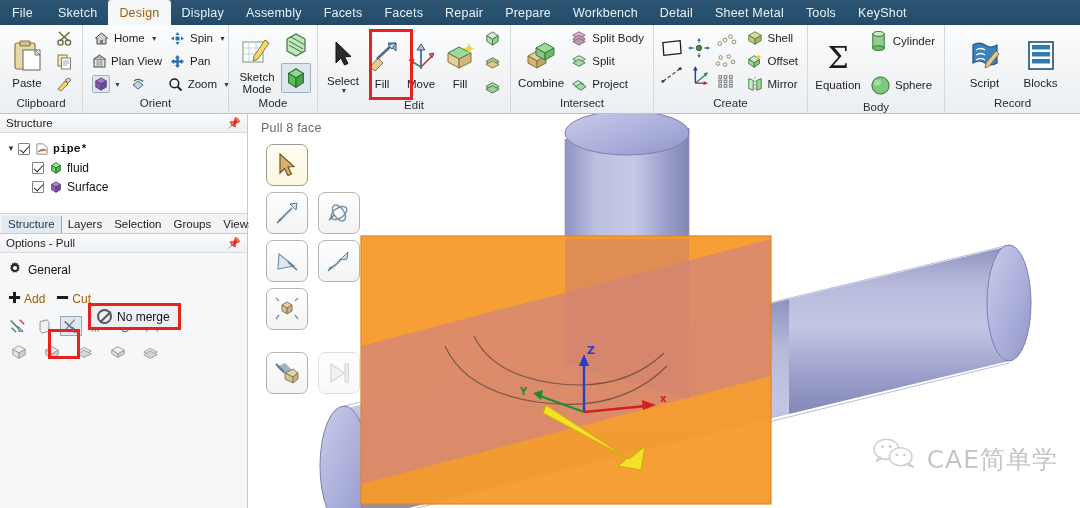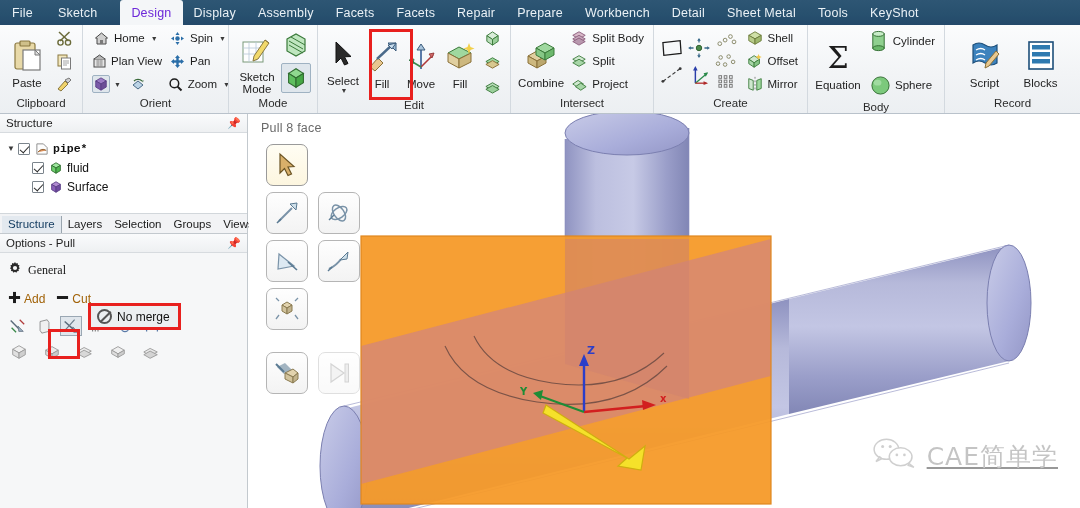--- a/index.html
+++ b/index.html
@@ -16,22 +16,22 @@
     position: absolute; left: 0; top: 0; width: 1080px; height: 25px;
     background: linear-gradient(180deg,#2e5674 0%, #27506e 60%, #24496a 100%);
     display: flex; align-items: stretch;
   }
   .menu-item {
     display: flex; align-items: center; padding: 0 11px;
     color: #eaf1f6; font-size: 12.5px; letter-spacing: .2px;
     white-space: nowrap; cursor: default;
   }
   .menu-item.active {
-    background: #f4f6f8; color: #6d28d9;
-    border-top-left-radius: 3px; border-top-right-radius: 3px; margin-left: 12px;
+    background: #f4f6f8; color: #a16207;
+    border-top-left-radius: 3px; border-top-right-radius: 3px;
   }
   .menu-item.first { padding: 0 14px 0 12px; }
 
   
   .ribbon {
     position: absolute; left: 0; top: 25px; width: 1080px; height: 89px;
     background: linear-gradient(180deg,#fbfcfd 0%, #f2f4f6 55%, #eceff2 100%);
     border-bottom: 1px solid #b9c2cb;
     display: flex; align-items: stretch;
   }
@@ -102,21 +102,21 @@
     border-top: 1px solid #d2d7db; border-bottom: 1px solid #c3c9ce;
     background: #f2f3f5; padding-left: 2px;
   }
   .ptab {
     font-size: 11.5px; color: #1a1a1a; padding: 2px 6px 3px 6px; cursor: default;
   }
   .ptab.active { background: #e3e9ef; border-right: 1px solid #9aa5ae; color: #10395e; }
 
   .optbody { background: #f6f7f8; padding: 6px 0 0 0; position: relative; }
   .general-row { display: flex; align-items: center; gap: 6px; padding: 2px 0 0 8px; }
-  .general-row .glabel { font-size: 12px; color: #141414; font-family: Liberation Serif, serif; }
+  .general-row .glabel { font-size: 12px; color: #141414; }
 
   .addcut-row { display: flex; align-items: flex-start; gap: 5px; padding: 12px 0 0 8px; font-size: 12px; color: #a16207; }
   .addcut-item { display: flex; align-items: center; gap: 3px; }
 
   .opticons { display: flex; align-items: center; gap: 5px; padding: 9px 0 0 6px; }
   .opticons2 { display: flex; align-items: center; gap: 11px; padding: 6px 0 0 8px; }
   .optico { width: 22px; height: 20px; display: flex; align-items: center; justify-content: center; }
   .optico.sel { background: #e0e6ec; border: 1px solid #9aa7b3; }
 
   
@@ -156,23 +156,22 @@
     margin: 0 6px 6px 0; cursor: default; vertical-align: top;
   }
   .tp-btn.sel { background: linear-gradient(180deg,#fffdf3,#fdf6df); border-color: #9a9a9a; }
   .tp-btn.dim { opacity: .42; }
   .tp-row { margin-bottom: 0; }
   .tp-gap { height: 16px; }
 
   
   .watermark {
     position: absolute; right: 22px; bottom: 32px;
-    display: flex; align-items: center; gap: 10px;
+    display: flex; align-items: flex-end; gap: 10px;
     opacity: .40;
-    text-decoration: underline;
   }
   .wm-text { font-size: 25px; color: #6e6e6e; letter-spacing: 1px; font-family: "DejaVu Sans", sans-serif; }
 </style>
 </head>
 <body>
 
 <div id="app">
 
   <div class="menubar">
     <div class="menu-item first">File</div>

